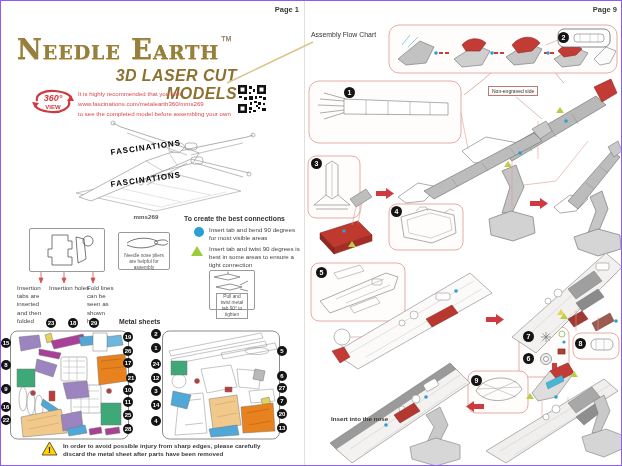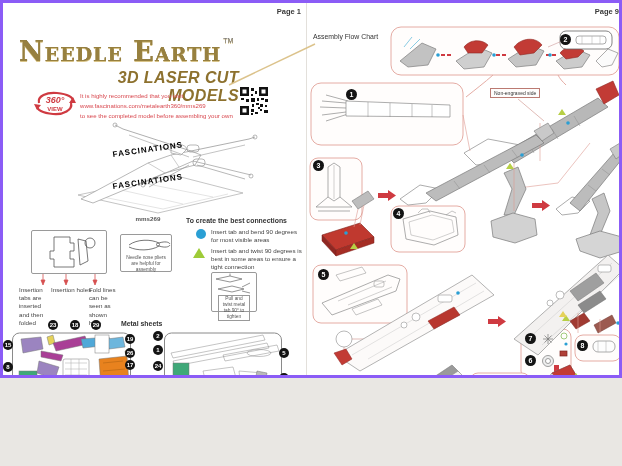--- a/index.html
+++ b/index.html
@@ -1,17 +1,17 @@
 <!DOCTYPE html>
 <html><head>
 <meta charset="utf-8">
 <style>
   html,body{margin:0;padding:0;background:#e9e7e3;font-family:"Liberation Sans",sans-serif;}
-  .sheet{position:relative;width:622px;height:378px;background:#ffffff;overflow:hidden;
-         border:3px solid #8b5cf6;box-sizing:border-box;}
+  .sheet{position:relative;width:622px;height:466px;background:#ffffff;overflow:hidden;
+         border:1px solid #8b5cf6;box-sizing:border-box;}
   .page-divider{position:absolute;left:303px;top:0;width:1px;height:466px;background:#e3e0db;}
   .abs{position:absolute;}
   .page-label{font-size:7.5px;font-weight:bold;color:#3a3a3a;width:40px;text-align:right;}
   
   .logo-title{font-family:"DejaVu Serif",serif;font-variant:small-caps;font-weight:bold;
               font-size:27px;color:#97803f;letter-spacing:1px;
               text-shadow:0 1px 0 #d9c489, 0 -0.5px 0 #5e4c22;}
   .logo-tm{font-size:7px;vertical-align:18px;color:#8a8a8a;letter-spacing:0;margin-left:2px;
            font-family:"Liberation Sans",sans-serif;font-variant:normal;font-weight:normal;}
   .logo-sub{font-size:16px;font-weight:bold;font-style:italic;color:#8d712e;

